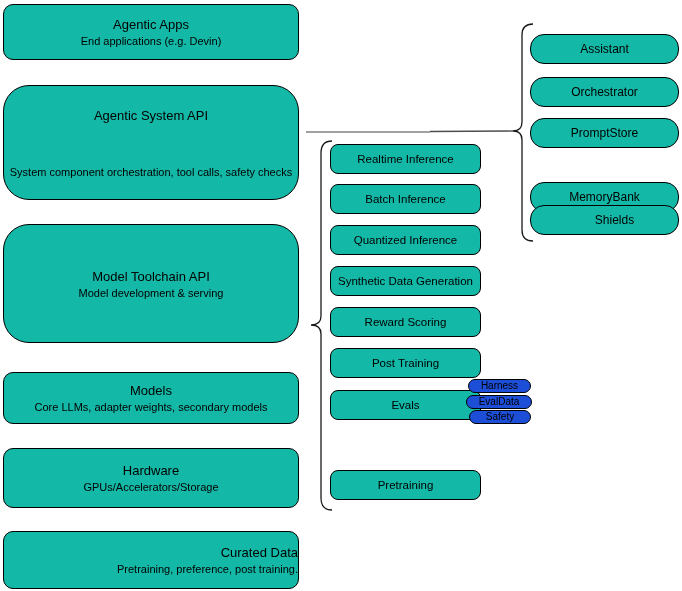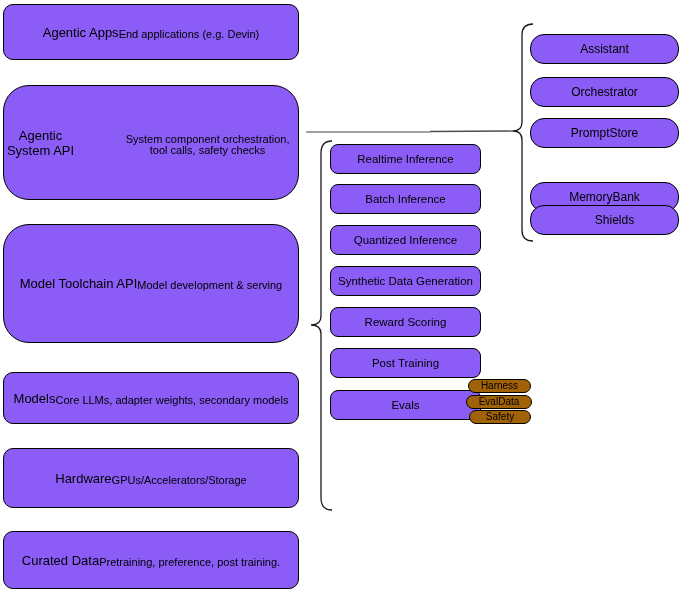--- a/index.html
+++ b/index.html
@@ -17,24 +17,25 @@
     overflow: hidden;
   }
   svg.connectors {
     position: absolute;
     left: 0; top: 0;
     width: 682px; height: 591px;
     z-index: 1;
   }
   .node {
     position: absolute;
-    background: #8b5cf6;
+    background: #14b8a6;
     border: 1.4px solid #000000;
     box-sizing: border-box;
     display: flex;
+    flex-direction: column;
     align-items: center;
     justify-content: center;
     text-align: center;
     z-index: 2;
   }
   .lbox { left: 3px; width: 296px; }
   .r10 { border-radius: 10px; }
   .r26 { border-radius: 26px; }
   .ltitle { font-size: 13px; line-height: 15px; }
   .lsub { font-size: 11px; line-height: 11px; margin-top: 4px; }
@@ -43,21 +44,21 @@
     border-radius: 8px; font-size: 11.5px;
     white-space: nowrap;
   }
   .rbox {
     left: 530px; width: 149px; height: 30px;
     border-radius: 14px; font-size: 12px;
     white-space: nowrap;
   }
   .pill {
     position: absolute;
-    background: #a16207;
+    background: #1d4ed8;
     border: 1.2px solid #000000;
     box-sizing: border-box;
     border-radius: 8px;
     height: 14px;
     display: flex;
     align-items: center;
     justify-content: center;
     font-size: 10px;
     line-height: 12px;
     white-space: nowrap;
@@ -97,32 +98,33 @@
   <div class="node lbox r10" style="top:372px; height:52px;">
     <div class="ltitle">Models</div>
     <div class="lsub">Core LLMs, adapter weights, secondary models</div>
   </div>
 
   <div class="node lbox r10" style="top:448px; height:60px;">
     <div class="ltitle">Hardware</div>
     <div class="lsub">GPUs/Accelerators/Storage</div>
   </div>
 
-  <div class="node lbox r10" style="top:531px; height:58px;">
+  <div class="node lbox r10" style="top:531px; height:58px;align-items:flex-end;">
     <div class="ltitle">Curated Data</div>
     <div class="lsub">Pretraining, preference, post training.</div>
   </div>
 
   <div class="node mbox" style="top:144px;">Realtime Inference</div>
   <div class="node mbox" style="top:184px;">Batch Inference</div>
   <div class="node mbox" style="top:225px;">Quantized Inference</div>
   <div class="node mbox" style="top:266px;text-align:center;">Synthetic Data Generation</div>
   <div class="node mbox" style="top:307px;">Reward Scoring</div>
   <div class="node mbox" style="top:348px;">Post Training</div>
   <div class="node mbox" style="top:390px;">Evals</div>
+  <div class="node mbox" style="top:470px;">Pretraining</div>
 
   <div class="pill" style="left:468px; top:379px; width:63px;">Harness</div>
   <div class="pill" style="left:466px; top:395px; width:66px;">EvalData</div>
   <div class="pill" style="left:469px; top:410px; width:62px;">Safety</div>
 
   <div class="node rbox" style="top:34px;">Assistant</div>
   <div class="node rbox" style="top:77px;">Orchestrator</div>
   <div class="node rbox" style="top:118px;">PromptStore</div>
   <div class="node rbox" style="top:162px;margin-top:20px;">MemoryBank</div>
   <div class="node rbox" style="top:205px;padding-left:20px;">Shields</div>

